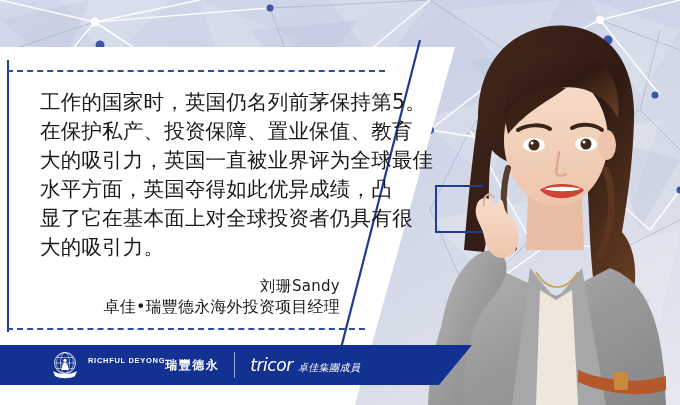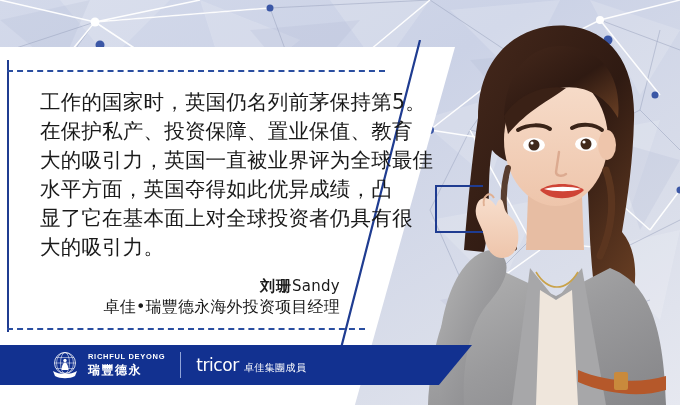--- a/index.html
+++ b/index.html
@@ -71,21 +71,21 @@
   
   #attrib {
     position: absolute;
     left: 40px; top: 276px;
     width: 300px;
     text-align: right;
     color: #1a1a1a;
     font-family: "DejaVu Sans", "Liberation Sans", sans-serif;
   }
   #attrib .name-row { font-size: 15px; line-height: 20px; }
-  #attrib .name-cn { font-weight: bold; letter-spacing: 1px; }
+  #attrib .name-cn { font-weight: normal; letter-spacing: 1px; }
   #attrib .name-en { font-weight: normal; letter-spacing: .3px; }
   #attrib .role {
     font-size: 16px; line-height: 21px;
     letter-spacing: .2px;
   }
 
   
   #footer {
     position: absolute;
     left: 0; top: 345px;
@@ -93,32 +93,32 @@
     background: #123190;
     -webkit-clip-path: polygon(0 0, 100% 0, 93% 100%, 0 100%);
     clip-path: polygon(0 0, 100% 0, 93% 100%, 0 100%);
   }
   #footer-inner {
     position: absolute; left: 50px; top: 349px;
     height: 32px;
     display: flex; align-items: center; gap: 8px;
   }
   #emblem { width: 30px; height: 30px; flex: 0 0 auto; }
-  .brand-block { display: flex; flex-direction: column; justify-content: center; }
+  .brand-block { display: flex; flex-direction: row; justify-content: center; }
   .brand-en {
     color: #ffffff; font-size: 7.5px; font-weight: bold;
     letter-spacing: .7px; line-height: 9px;
   }
   .brand-cn {
     color: #ffffff; font-size: 12px; font-weight: bold;
     letter-spacing: 1.5px; line-height: 18px;
     font-family: "DejaVu Sans", "Liberation Sans", sans-serif;
   }
   #divider { width: 1px; height: 26px; background: #90a4d8; margin: 0 7px; }
-  .tricor-block { display: flex; align-items: baseline; gap: 5px; }
+  .tricor-block { display: flex; align-items: baseline; gap: 5px; font-style: italic; }
   .tricor-word {
     color: #ffffff; font-size: 17px; letter-spacing: -.4px;
     line-height: 18px; font-family: "DejaVu Sans", sans-serif;
   }
   .tricor-cn {
     color: #ffffff; font-size: 10px; letter-spacing: .4px;
     font-family: "DejaVu Sans", "Liberation Sans", sans-serif;
   }
 </style>
 </head>

